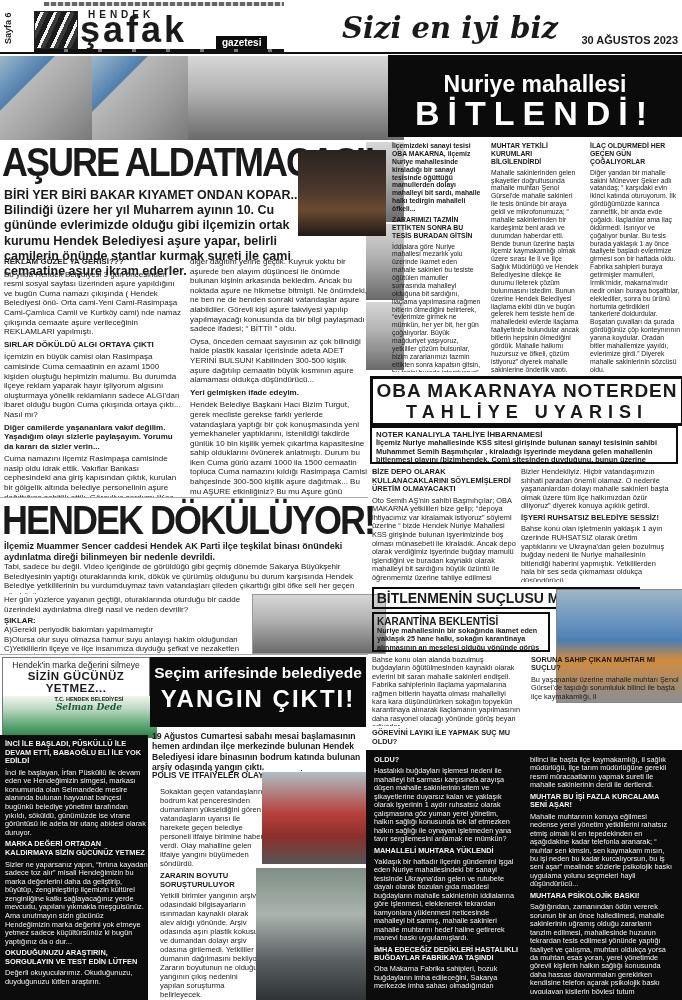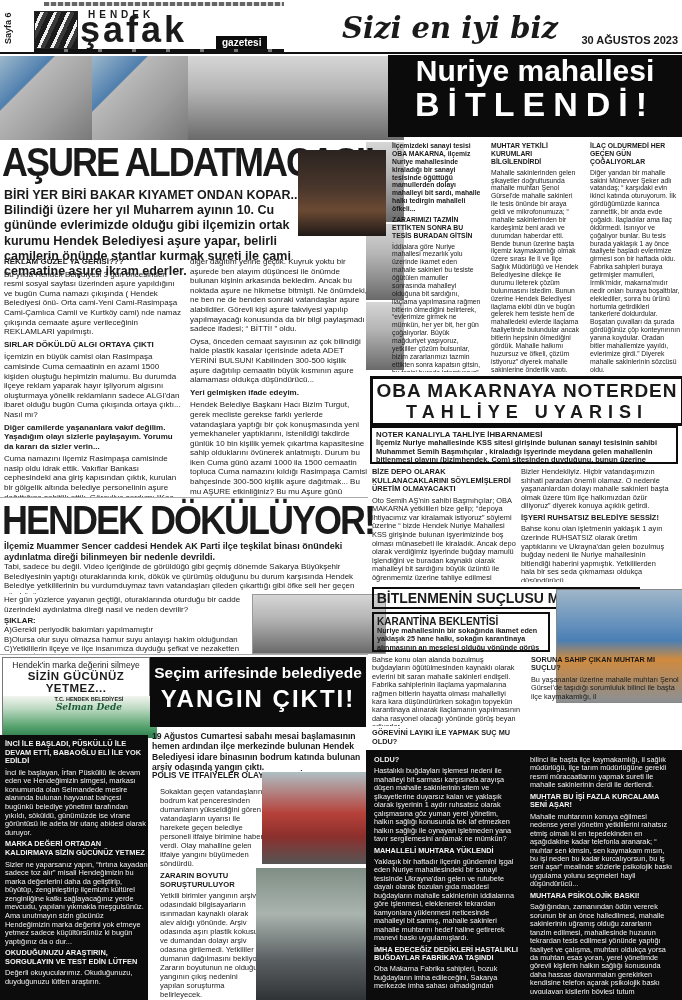--- a/index.html
+++ b/index.html
@@ -123,21 +123,21 @@
   <div class="abs bh" style="left:152px;top:771px;width:212px;font-size:8.2px;">POLİS VE İTFAİYELER OLAY MAHALLİNDE</div>
   <div class="abs col" style="left:160px;top:782px;width:104px;height:218px;font-size:7.6px;line-height:1.18;margin-top:6px;">
     <p>Sokaktan geçen vatandaşların bodrum kat penceresinden dumanların yükseldiğini gören vatandaşların uyarısı ile harekete geçen belediye personeli itfaiye birimine haber verdi. Olay mahalline gelen itfaiye yangını büyümeden söndürdü.</p>
     <p class="bh">ZARARIN BOYUTU SORUŞTURULUYOR</p>
     <p>Yetkili birimler yangının arşiv odasındaki bilgisayarların ısınmadan kaynaklı olarak alev aldığı yönünde. Arşiv odasında aşırı plastik kokusu ve dumandan dolayı arşiv odasına girilemedi. Yetkililer dumanın dağılmasını bekliyor. Zararın boyutunun ne olduğu, yangının çıkış nedenini yapılan soruşturma belirleyecek.</p>
   </div>
   <div class="abs ph firetruck" style="left:262px;top:772px;width:104px;height:92px;"></div>
   <div class="abs ph entrance" style="left:256px;top:868px;width:110px;height:132px;"></div>
 
   <div class="abs blackbox" style="left:388px;top:55px;width:294px;height:82px;">
-    <div style="font-size:30px;font-weight:bold;line-height:1.05;margin-top:0;">Nuriye mahallesi</div>
+    <div style="font-size:23px;font-weight:bold;line-height:1.05;margin-top:17px;">Nuriye mahallesi</div>
     <div style="font-size:34px;font-weight:bold;letter-spacing:8px;line-height:1;">BİTLENDİ!</div>
   </div>
   <div class="abs" style="left:392px;top:142px;width:288px;height:230px;display:flex;gap:9px;">
     <div class="col" style="width:90px;font-size:6.8px;line-height:1.16;">
       <p class="bh">İlçemizdeki sanayi tesisi OBA MAKARNA, ilçemiz Nuriye mahallesinde kiraladığı bir sanayi tesisinde öğüttüğü mamullerden dolayı mahalleyi bit sardı, mahalle halkı tedirgin mahalleli öfkeli...</p>
       <p class="bh">ZARARIMIZI TAZMİN ETTİKTEN SONRA BU TESİS BURADAN GİTSİN</p>
       <p>İddialara göre Nuriye mahallesi mezarlık yolu üzerinde ikamet eden mahalle sakinleri bu tesiste öğütülen mamuller sonrasında mahalleyi olduğuna bit sardığını, ilaçlama yapılmasına rağmen bitlerin ölmediğini belirterek, “evlerimize girmek ne mümkün, her yer bit, her gün çoğalıyorlar. Büyük mağduriyet yaşıyoruz, yetkililer çözüm bulsunlar, bizim zararlarımızı tazmin ettikten sonra kapatsın gitsin, bu tesisi burada istemiyoruz” diyerek görüşlerini ifade ediyorlar.</p>
     </div>
     <div class="col" style="width:90px;font-size:6.8px;line-height:1.16;">
       <p class="bh">MUHTAR YETKİLİ KURUMLARI BİLGİLENDİRDİ</p>

